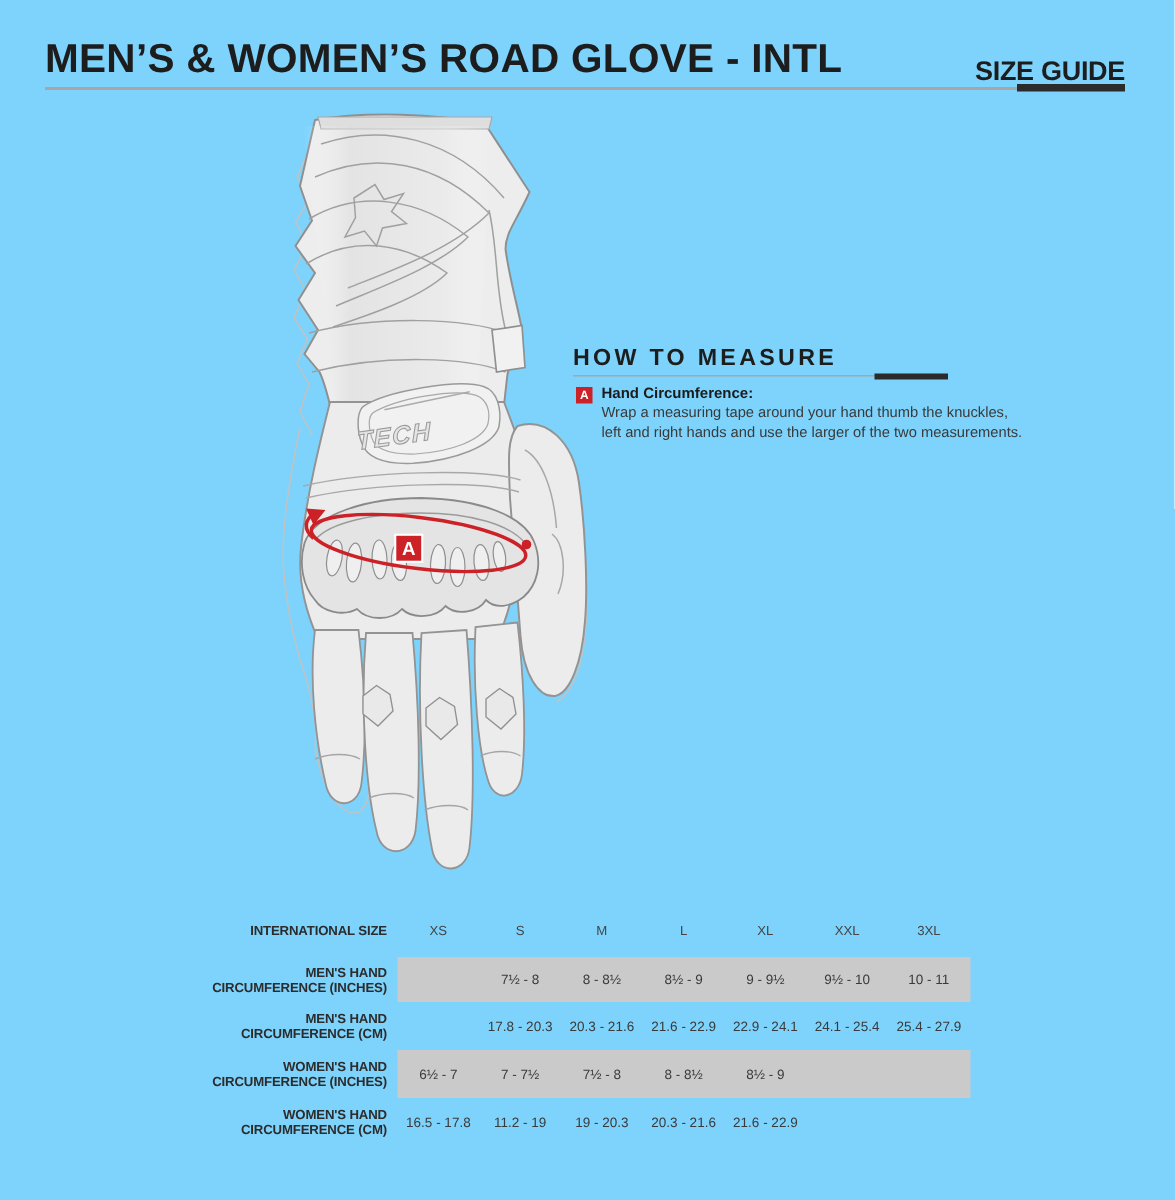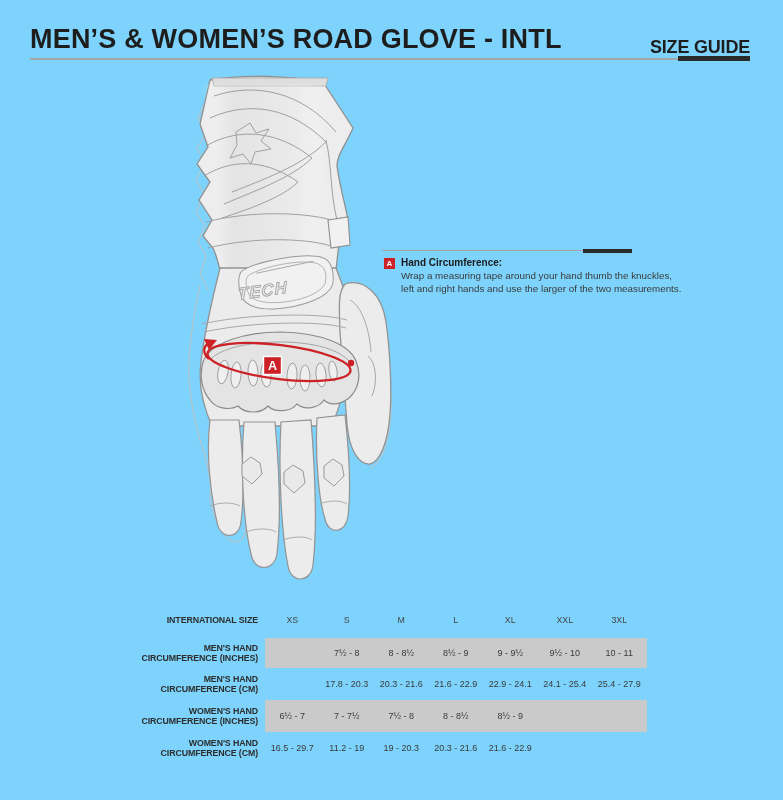--- a/index.html
+++ b/index.html
@@ -142,20 +142,21 @@
         <circle cx="211" cy="293" r="3.2" fill="#cc2127"></circle>
       </g>
 
       <g>
         <rect x="123.5" y="286.5" width="18" height="18" fill="#cc2127" stroke="#ffffff" stroke-width="1.4"></rect>
         <text x="132.6" y="300" text-anchor="middle" font-size="12.5" font-weight="bold" fill="#ffffff">A</text>
       </g>
     </svg>
   </div>
 
+  <h2 class="measure-heading">HOW TO MEASURE</h2>
   <div class="m-rule-thin"></div>
   <div class="m-rule-thick"></div>
   <div class="m-badge">A</div>
   <div class="m-item-title">Hand Circumference:</div>
   <div class="m-par">
     <div>Wrap a measuring tape around your hand thumb the knuckles,</div>
     <div>left and right hands and use the larger of the two measurements.</div>
   </div>
 
   <div class="size-table">
@@ -220,21 +221,21 @@
         <div class="t-cell"></div>
       </div>
     </div>
 
     <div class="t-row r4">
       <div class="t-label">
         <div>WOMEN'S HAND</div>
         <div>CIRCUMFERENCE (CM)</div>
       </div>
       <div class="t-cells">
-        <div class="t-cell">16.5 - 29.7</div>
+        <div class="t-cell">16.5 - 17.8</div>
         <div class="t-cell">11.2 - 19</div>
         <div class="t-cell">19 - 20.3</div>
         <div class="t-cell">20.3 - 21.6</div>
         <div class="t-cell">21.6 - 22.9</div>
         <div class="t-cell"></div>
         <div class="t-cell"></div>
       </div>
     </div>
 
   </div>

